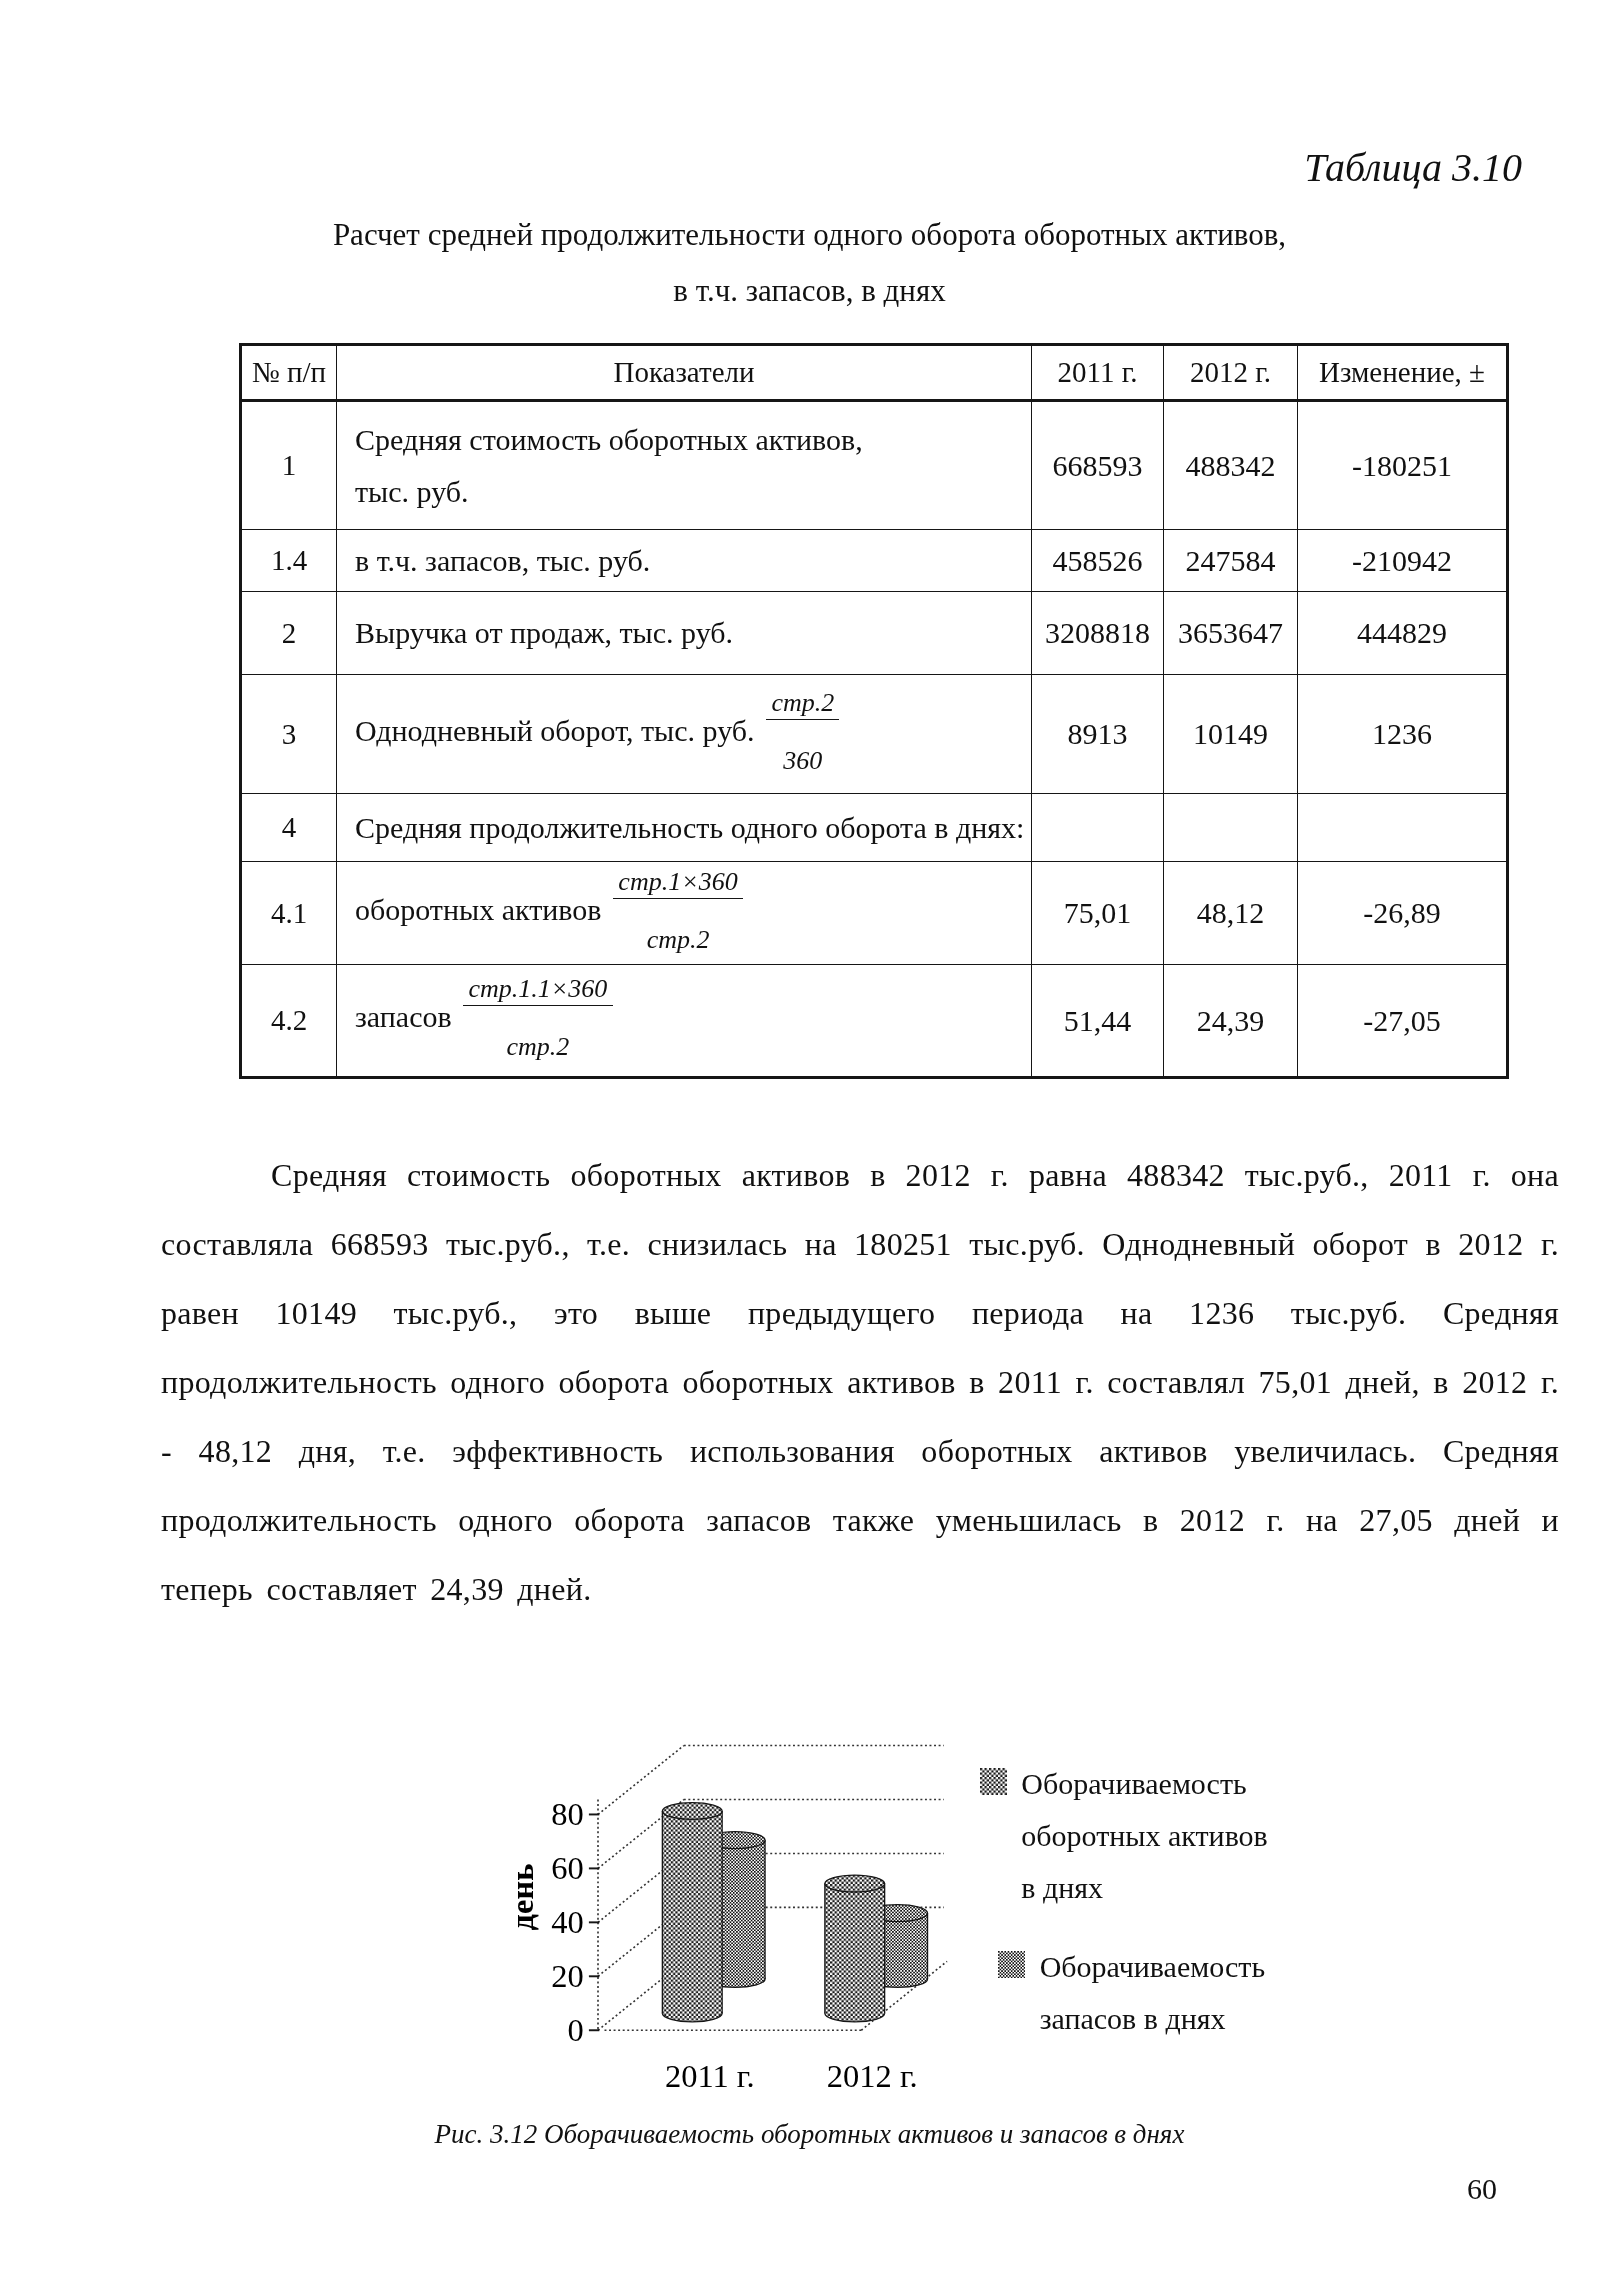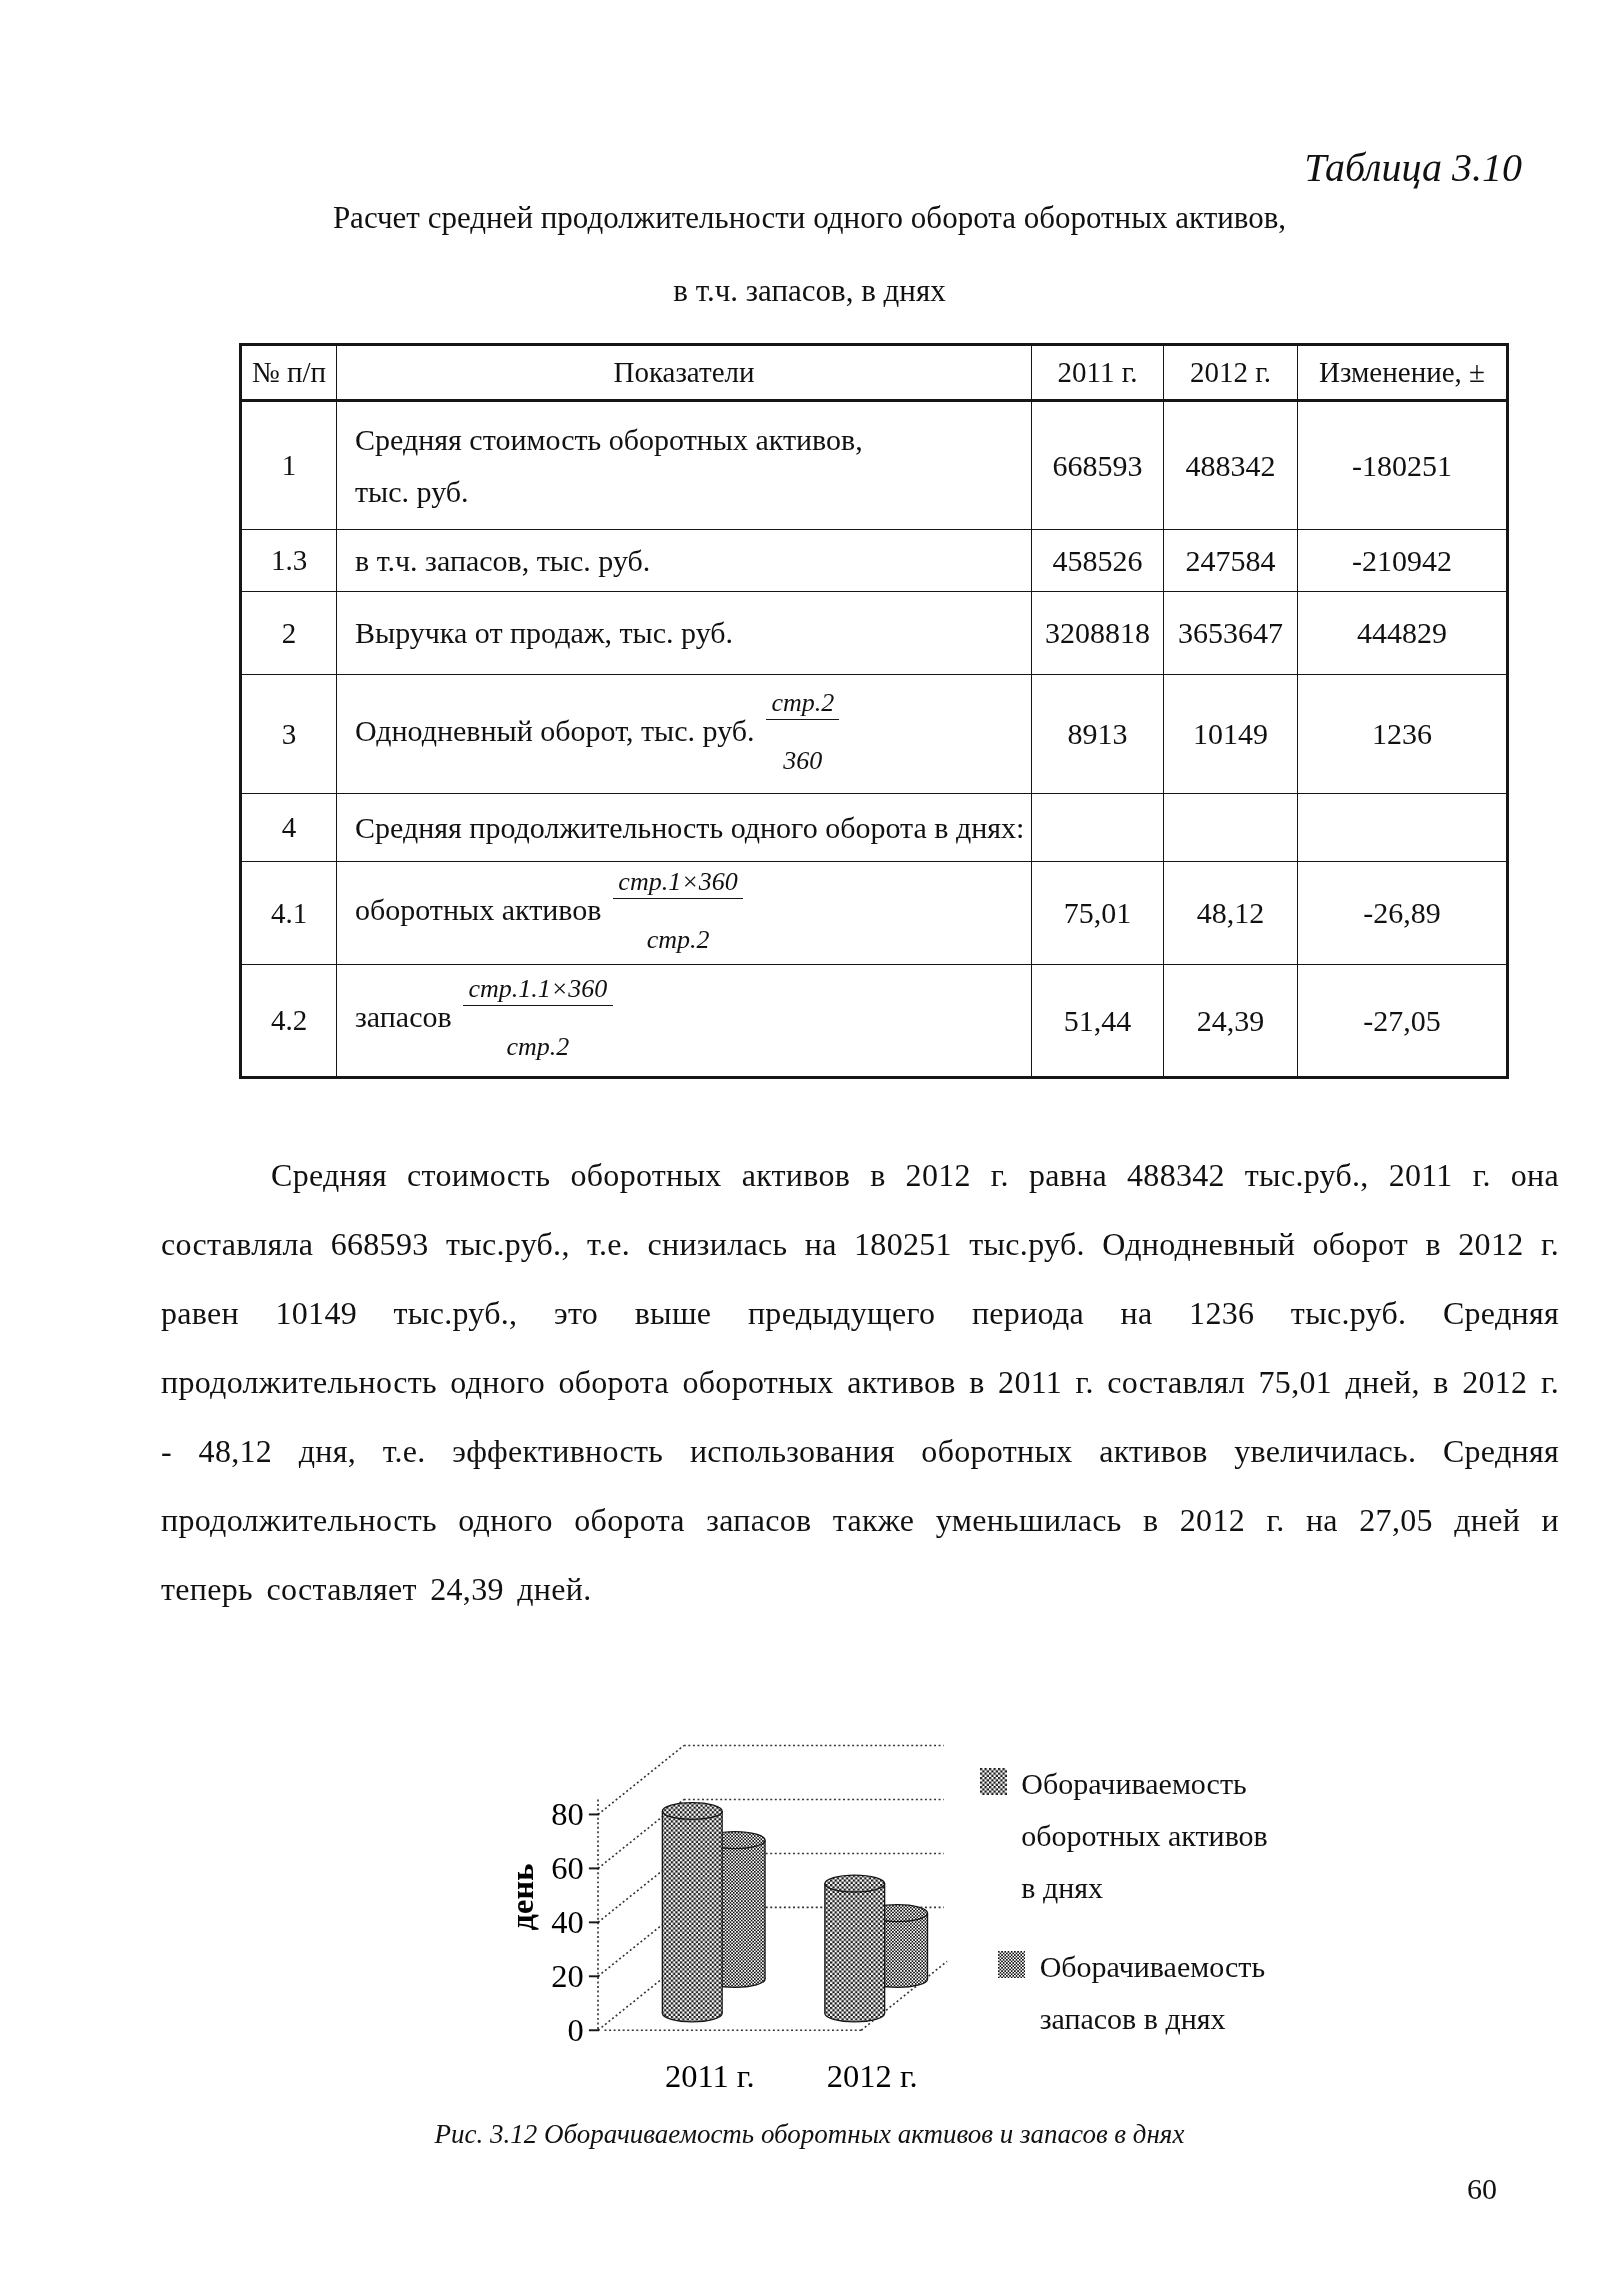--- a/index.html
+++ b/index.html
@@ -6,21 +6,21 @@
   body{
     width:1619px;height:2284px;position:relative;overflow:hidden;
     font-family:"Liberation Serif","DejaVu Serif",serif;color:#111;
   }
   
   .table-label{
     position:absolute;top:144px;right:97px;
     font-size:40px;font-style:italic;white-space:nowrap;
   }
   .doc-title{position:absolute;left:0;width:100%;text-align:center;font-size:31px;}
-  .doc-title.l1{top:200px;}
+  .doc-title.l1{top:217px;}
   .doc-title.l2{top:273px;}
   
   table.calc{
     position:absolute;left:239px;top:343px;width:1267px;
     border-collapse:collapse;table-layout:fixed;
     border:3.2px solid #161616;
   }
   table.calc th,table.calc td{
     border-left:1.3px solid #161616;border-right:1.3px solid #161616;
     border-top:1.9px solid #161616;border-bottom:1.9px solid #161616;
@@ -92,21 +92,21 @@
           <div class="ind-wrap multi">
             <div class="ind-line">Средняя стоимость оборотных активов,</div>
             <div class="ind-line">тыс. руб.</div>
           </div>
         </td>
         <td class="c-val">668593</td>
         <td class="c-val">488342</td>
         <td class="c-val">-180251</td>
       </tr>
       <tr class="r1">
-        <td class="c-num">1.3</td>
+        <td class="c-num">1.4</td>
         <td class="c-ind">
           <div class="ind-wrap">
             <div class="ind-line">в т.ч. запасов, тыс. руб.</div>
           </div>
         </td>
         <td class="c-val">458526</td>
         <td class="c-val">247584</td>
         <td class="c-val">-210942</td>
       </tr>
       <tr class="r2">

